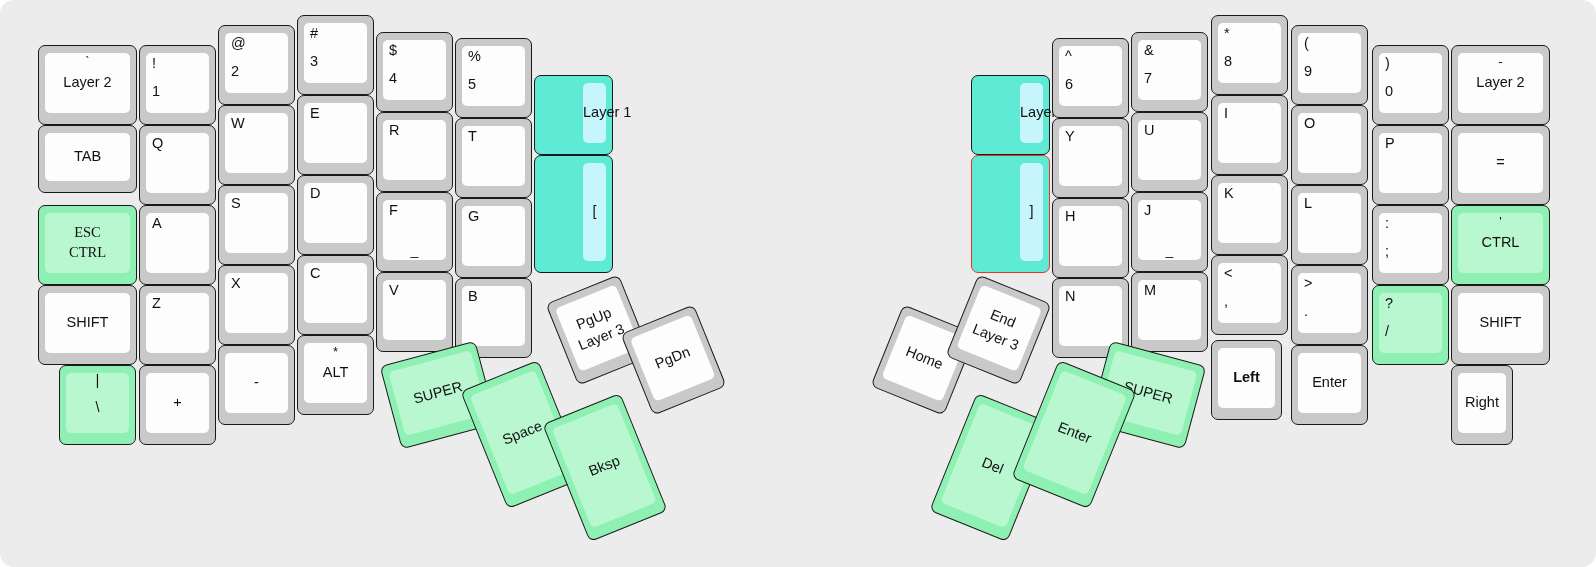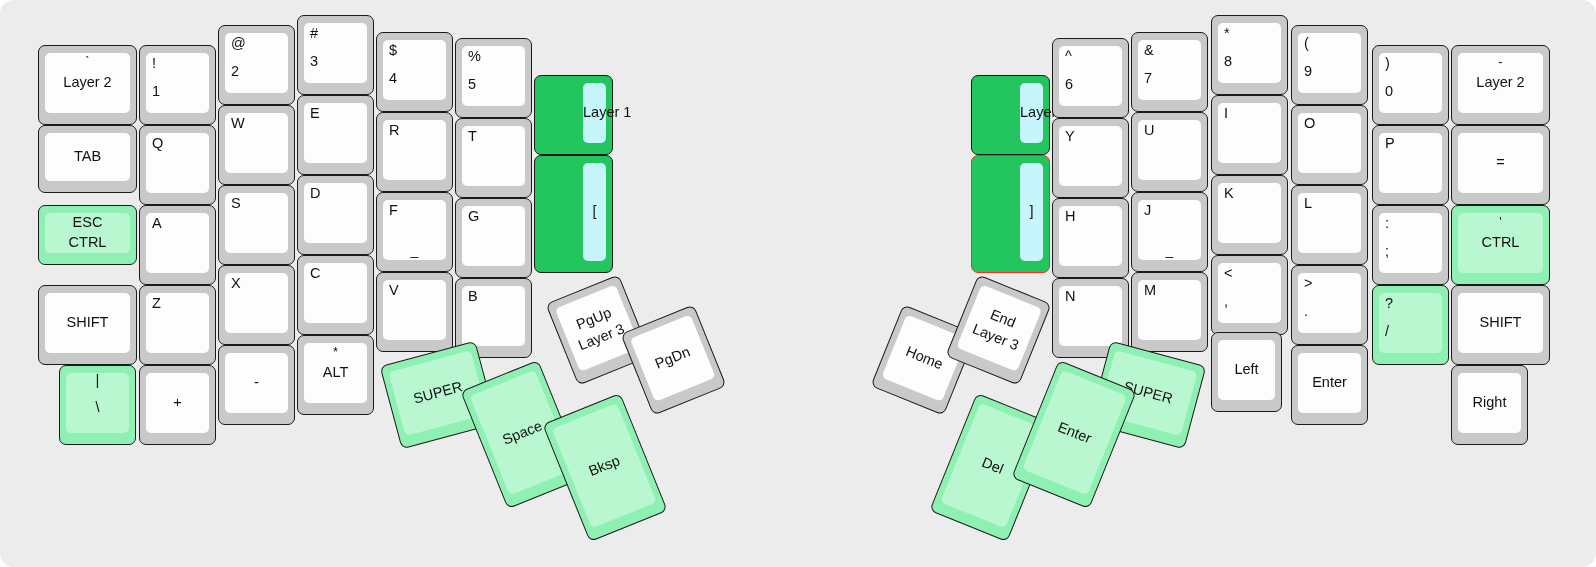--- a/index.html
+++ b/index.html
@@ -9,21 +9,21 @@
          background:#ececec;border-radius:14px;overflow:hidden;}
 
   
   .key{position:absolute;box-sizing:border-box;
        border:1.5px solid #1a1a1a;border-radius:7px;
        background:#c9c9c9;padding:7px 6px 11px 6px;}
   .cap{width:100%;height:100%;box-sizing:border-box;
        border-radius:5px;background:#fdfdfd;
        position:relative;}
   
-  .key.blue{background:#22c55e;padding-left:48px;}
+  .key.blue{background:#5eead4;padding-left:48px;}
   .key.blue .cap{background:#c6f5fc;}
   .key.green{background:#8ef0b2;}
   .key.green .cap{background:#b9f7d1;}
   .key.sel{border-color:#f2312b;}
 
   
   .lg{position:absolute;color:#111;line-height:1.05;
       white-space:pre;font-size:14.5px;}
   .lg.tl{left:6px;top:3px;}          
   .lg.bl{left:6px;top:31px;}         
@@ -108,21 +108,21 @@
     <div class="key " style="left: 455px; top: 118px; width: 77px; height: 80px;">
       <div class="cap">
         <span class="lg tl">T</span>
       </div>
     </div>
     <div class="key blue" style="left: 534px; top: 155px; width: 79px; height: 118px;">
       <div class="cap">
         <span class="lg ctr">[</span>
       </div>
     </div>
-    <div class="key green" style="left: 38px; top: 205px; width: 99px; height: 60px;">
+    <div class="key green" style="left: 38px; top: 205px; width: 99px; height: 80px; font-family: Liberation Serif, serif;">
       <div class="cap">
         <span class="lg ctr2">ESC
 CTRL</span>
       </div>
     </div>
     <div class="key " style="left: 139px; top: 205px; width: 77px; height: 80px;">
       <div class="cap">
         <span class="lg tl">A</span>
       </div>
     </div>
@@ -360,31 +360,31 @@
       <div class="cap">
         <span class="lg tl">?</span>
         <span class="lg bl">/</span>
       </div>
     </div>
     <div class="key " style="left: 1451px; top: 285px; width: 99px; height: 80px;">
       <div class="cap">
         <span class="lg ctr">SHIFT</span>
       </div>
     </div>
-    <div class="key " style="left: 1211px; top: 332px; width: 71px; height: 80px;">
+    <div class="key " style="left: 1211px; top: 340px; width: 71px; height: 80px; font-weight: bold;">
       <div class="cap">
         <span class="lg ctr">Left</span>
       </div>
     </div>
     <div class="key " style="left: 1291px; top: 345px; width: 77px; height: 80px;">
       <div class="cap">
         <span class="lg ctr">Enter</span>
       </div>
     </div>
-    <div class="key " style="left: 1451px; top: 365px; width: 77px; height: 80px;">
+    <div class="key " style="left: 1451px; top: 365px; width: 62px; height: 80px;">
       <div class="cap">
         <span class="lg ctr">Right</span>
       </div>
     </div>
     <div class="key " style="left: 884px; top: 316px; width: 79px; height: 88px; transform: rotate(22deg);">
       <div class="cap">
         <span class="lg ctr">Home</span>
       </div>
     </div>
     <div class="key " style="left: 959px; top: 286px; width: 79px; height: 88px; transform: rotate(22deg);">

